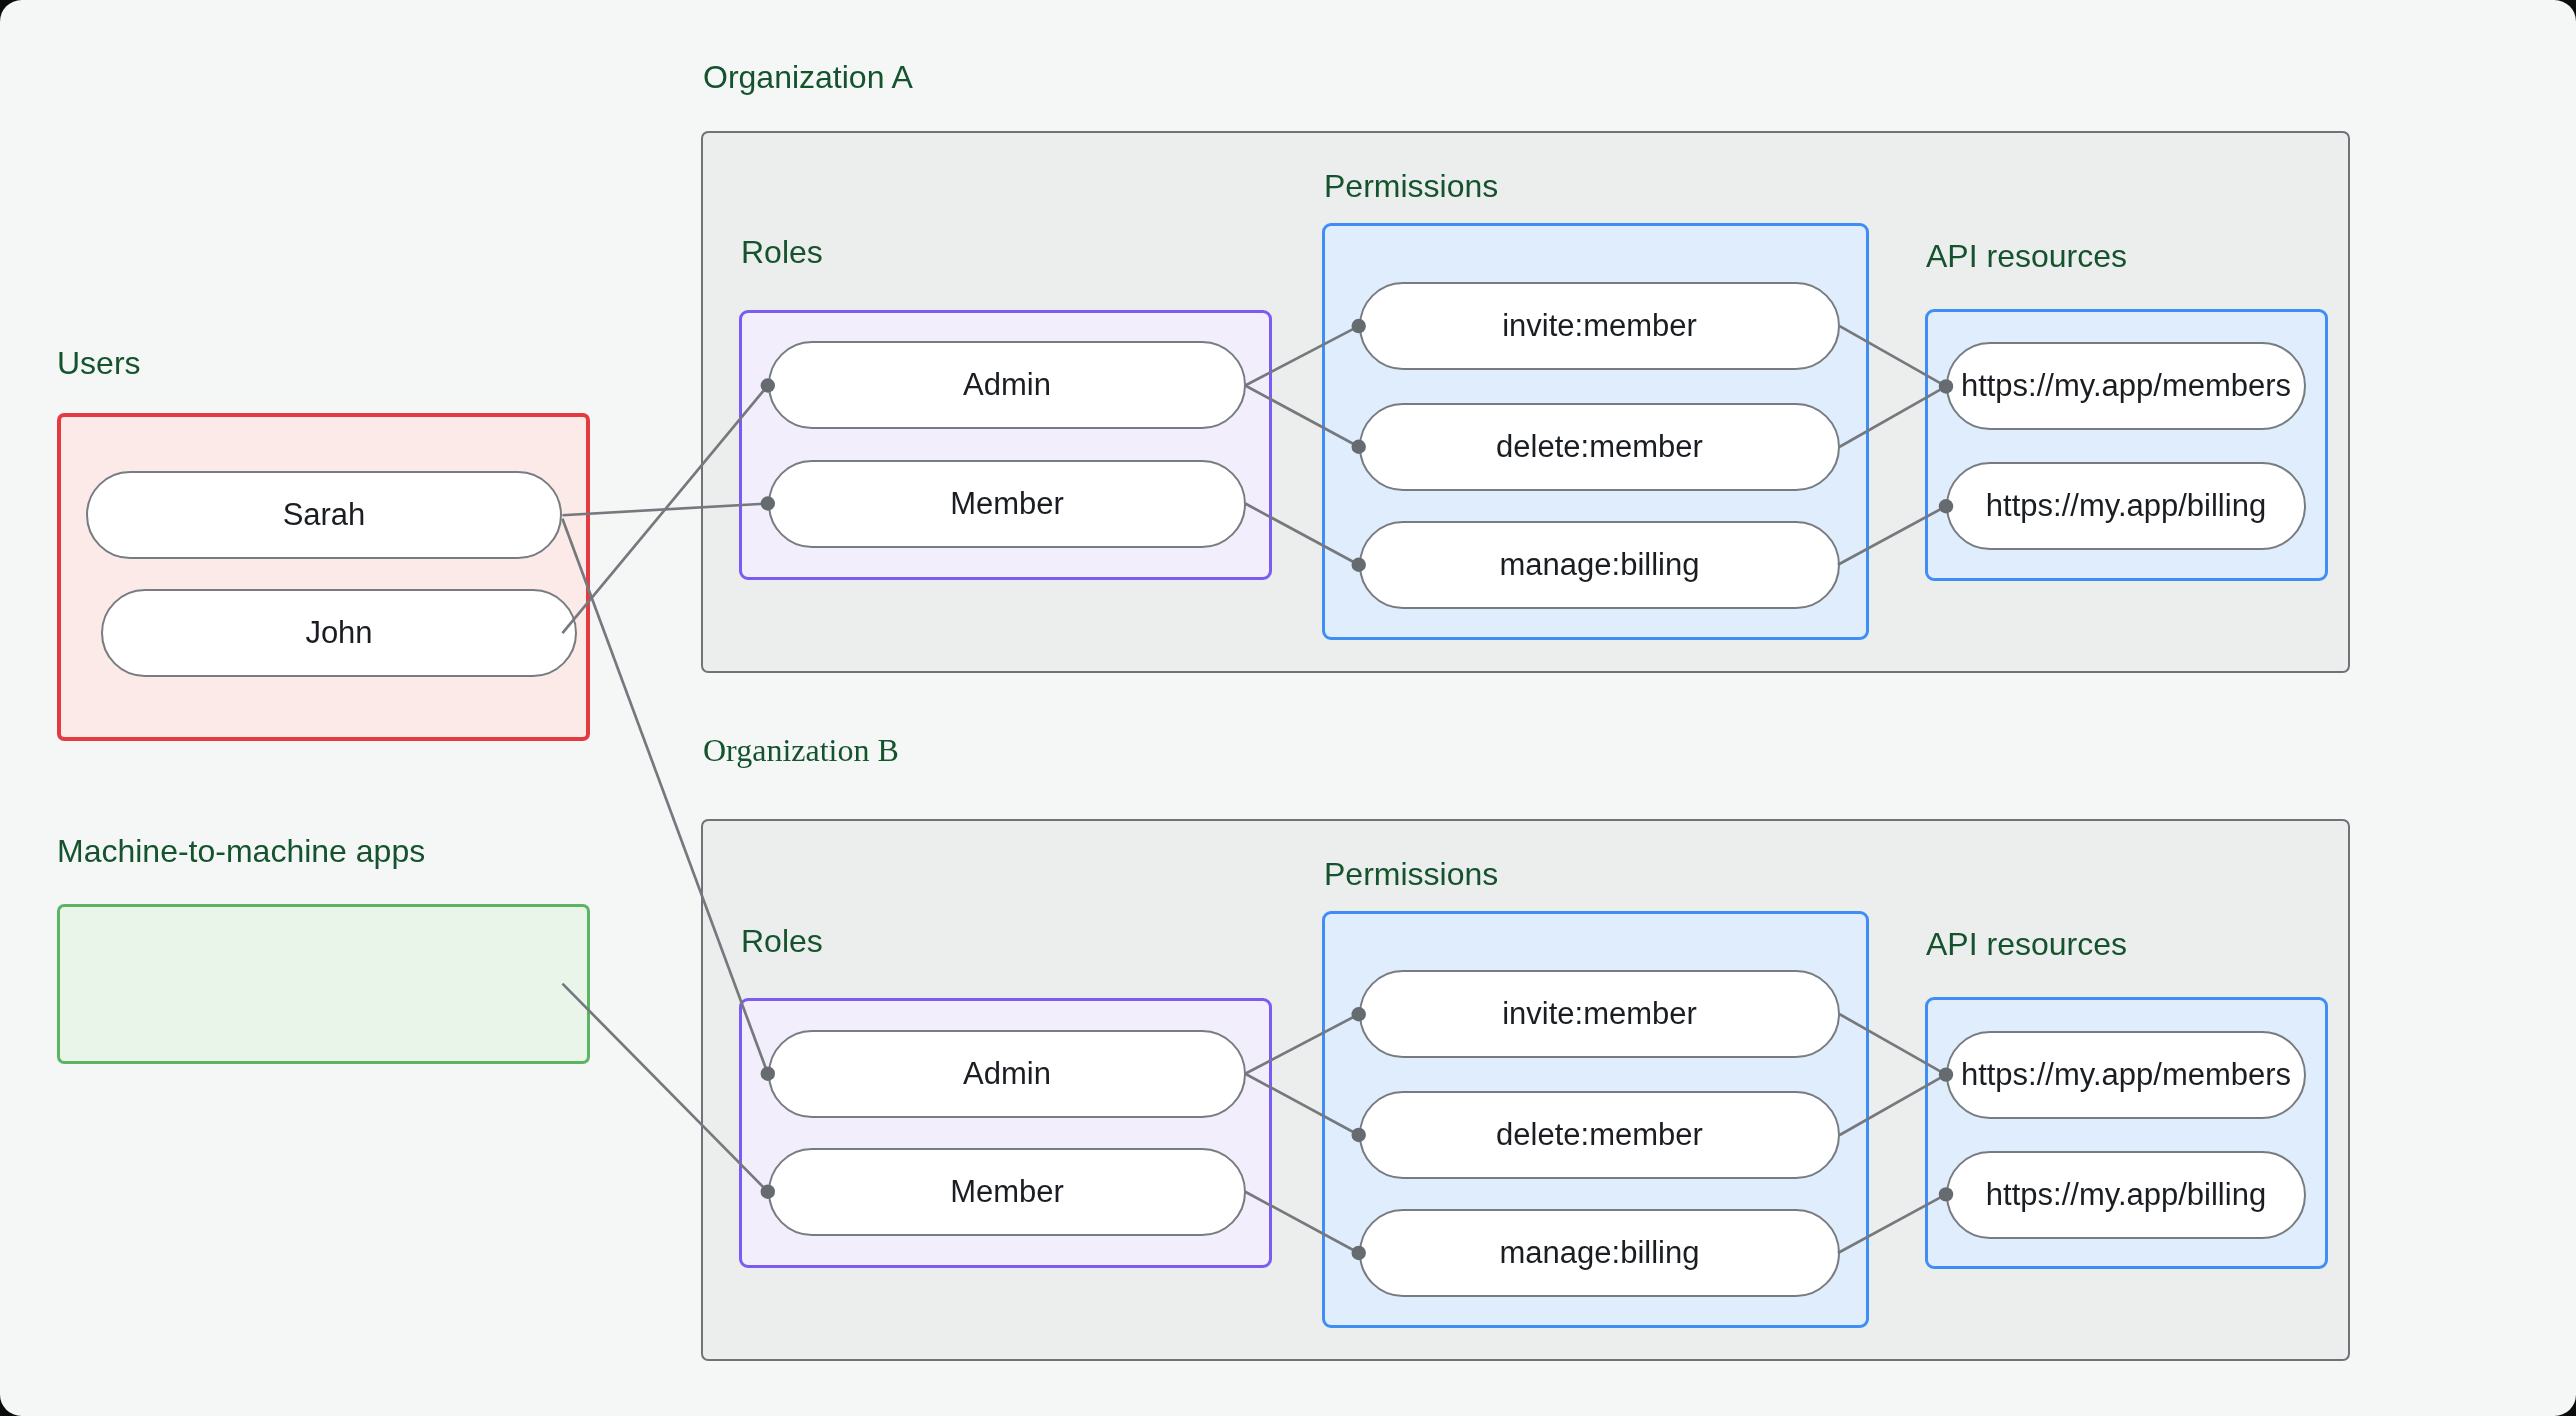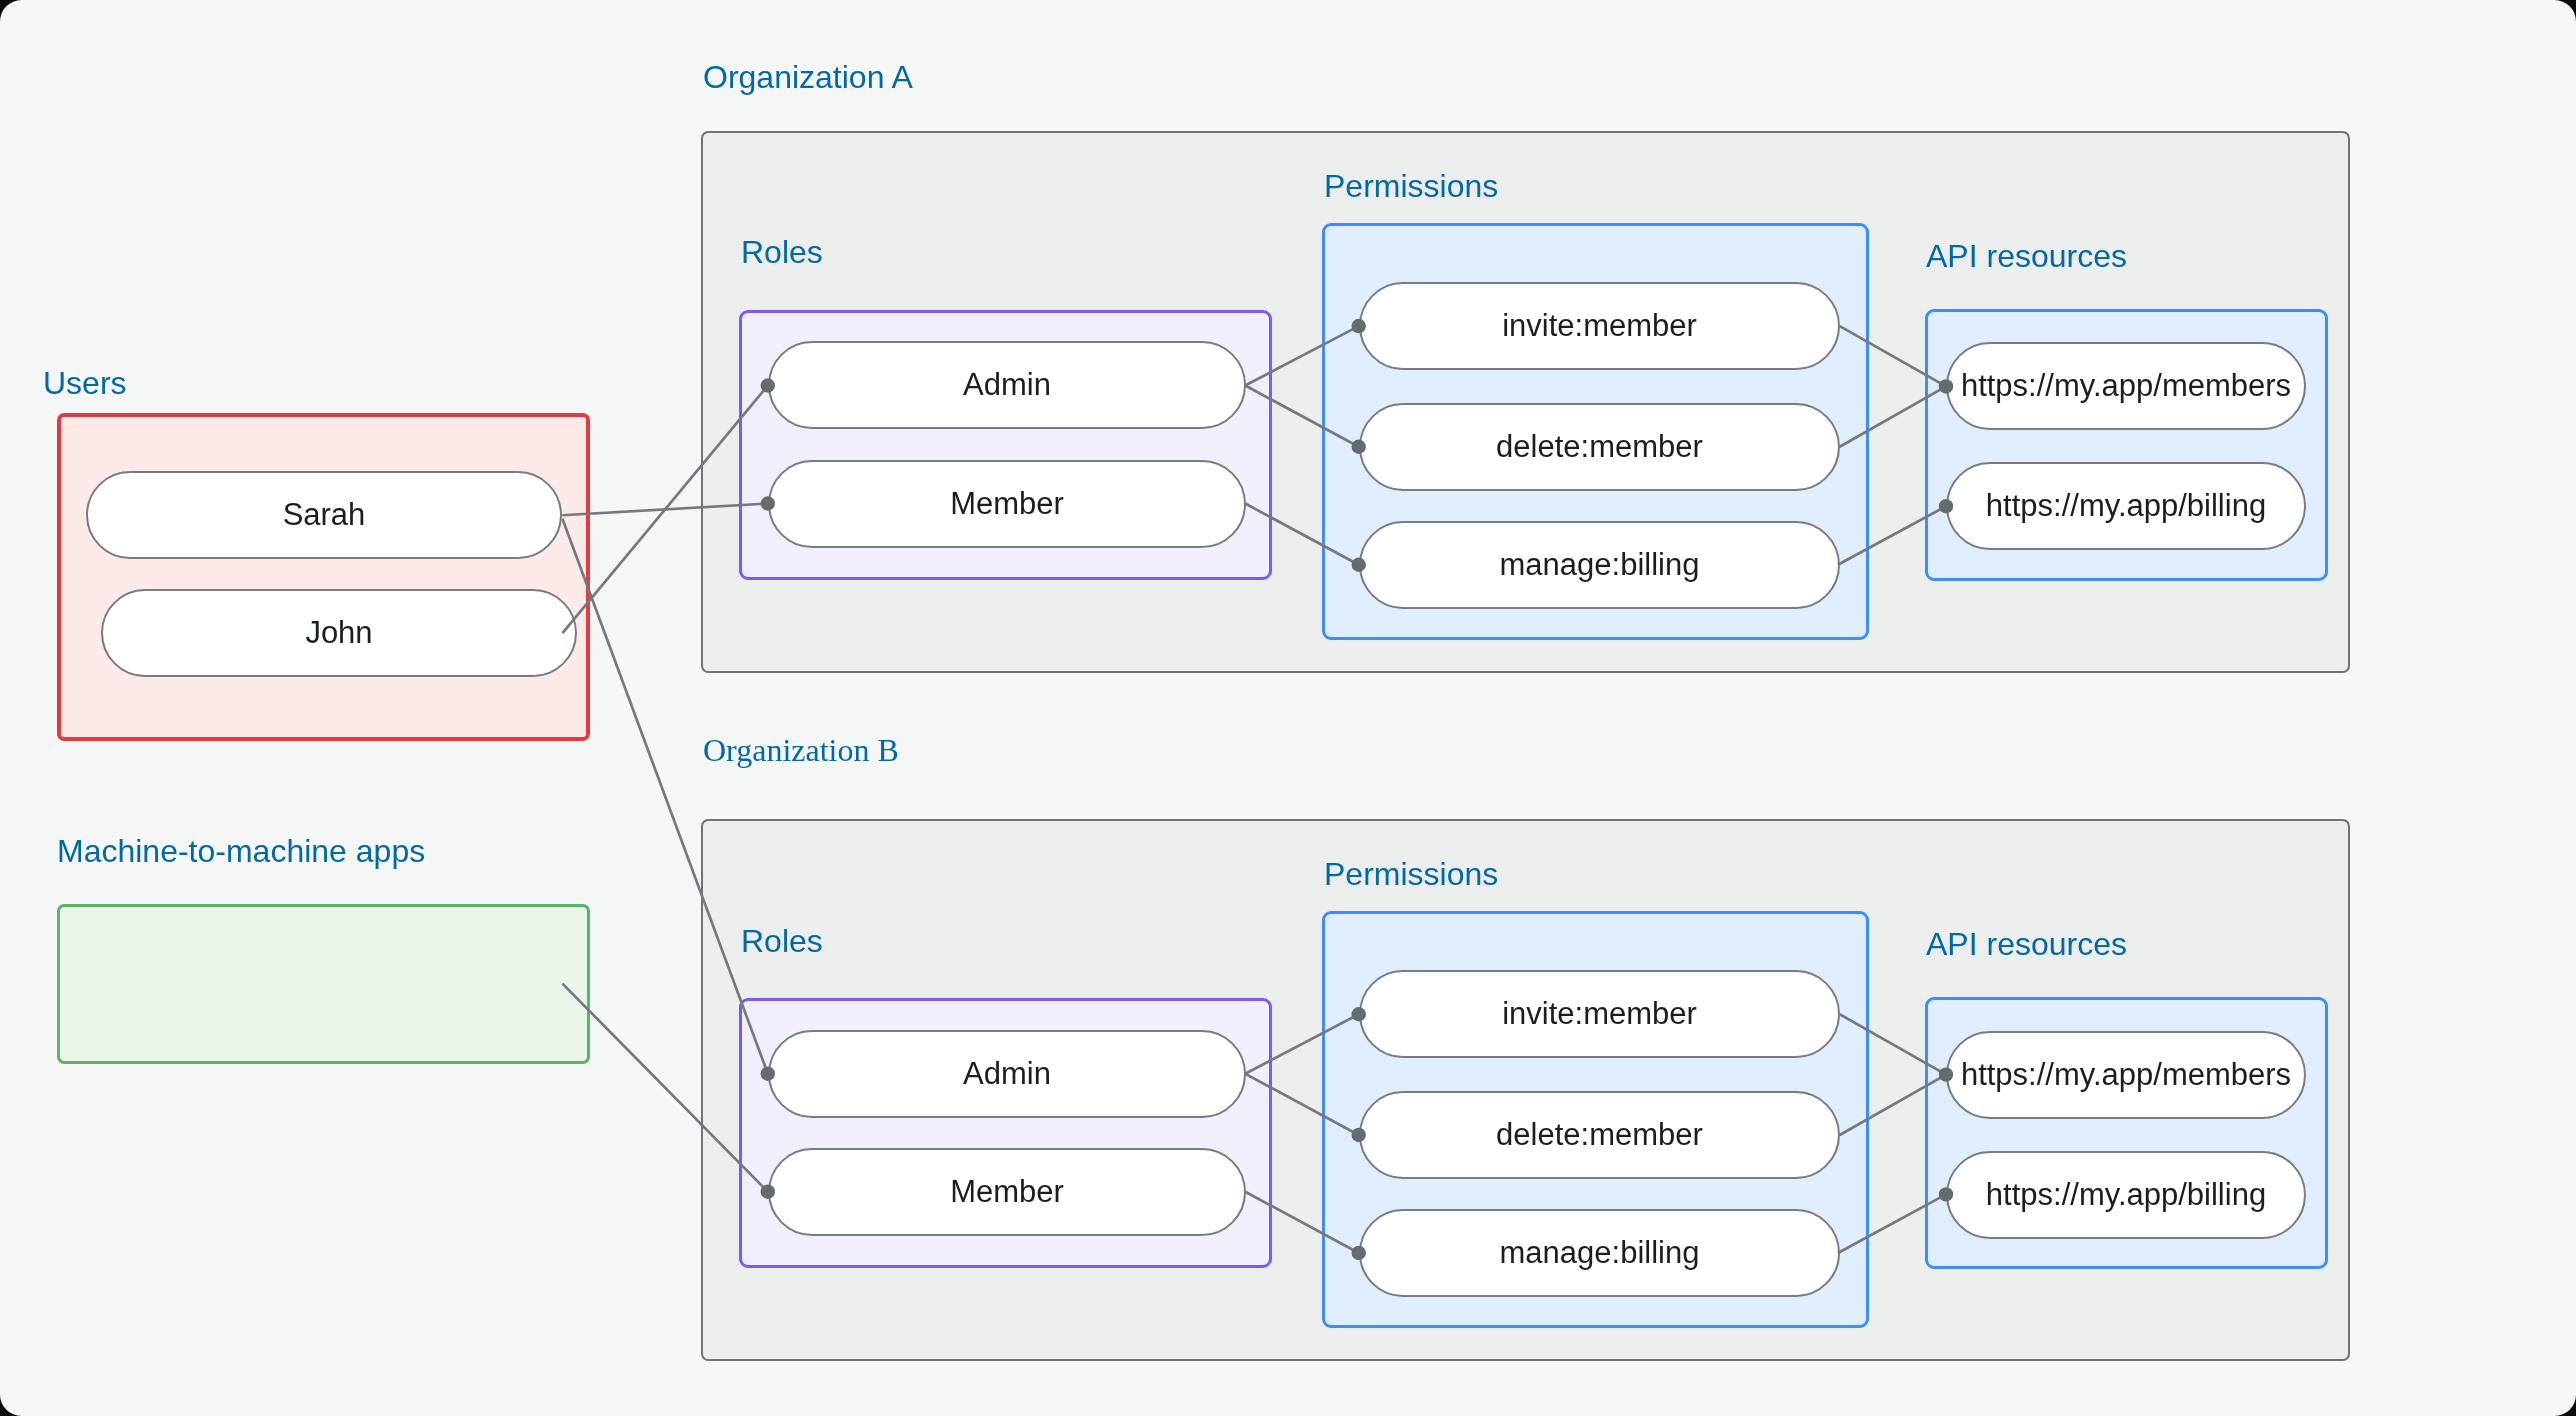--- a/index.html
+++ b/index.html
@@ -1,35 +1,35 @@
 <!DOCTYPE html>
 <html style="font-size:14.4px"><head>
 <meta charset="utf-8">
 <style>
   html,body{margin:0;padding:0;background:#0b0c0d;}
   .frame{position:relative;width:2576px;height:1416px;background:#F5F6F6;border-radius:21.6px;overflow:hidden;font-family:"Liberation Sans","DejaVu Sans",sans-serif;color:#1a1e22;}
-  .lbl{position:absolute;font-size:32px;line-height:36px;color:#0369a1;white-space:nowrap;}
+  .lbl{position:absolute;font-size:32px;line-height:36px;color:#14532d;white-space:nowrap;}
   .gbox{position:absolute;box-sizing:border-box;}
   .org-box{background:#ECEDED;border:2.7px solid #6E7377;border-radius:7.2px;}
   .users-box{background:#FBEAE8;border:4.5px solid #E23B41;border-radius:7.2px;}
   .m2m-box{background:#EAF5EA;border:3.6px solid #5CB464;border-radius:7.2px;}
   .roles-box{background:#F2EEFB;border:3.6px solid #7B5BF2;border-radius:9px;}
   .perm-box{background:#DFEDFC;border:3.6px solid #3E8EF6;border-radius:9px;}
   .api-box{background:#DFEDFC;border:3.6px solid #3E8EF6;border-radius:9px;}
   .pill{position:absolute;box-sizing:border-box;height:88px;background:#ffffff;border:2.7px solid #777C81;border-radius:44px;display:flex;align-items:center;justify-content:center;font-size:31px;white-space:nowrap;}
   svg.edges{position:absolute;left:0;top:0;pointer-events:none;}
   svg.edges line{stroke:#75797E;stroke-width:3;}
   svg.edges circle{fill:#666B70;}
 </style>
 </head>
 <body>
 
 <div class="frame">
 
-  <div class="lbl" style="left:43px;top:345px;margin-top:20px;">Users</div>
+  <div class="lbl" style="left:57px;top:345px;">Users</div>
   <div class="gbox users-box" style="left:57px;top:413px;width:533px;height:328px;"></div>
   <div class="pill" style="left:86px;top:471px;width:476px;">Sarah</div>
   <div class="pill" style="left:101px;top:589px;width:476px;">John</div>
 
   <div class="lbl" style="left:57px;top:833px;">Machine-to-machine apps</div>
   <div class="gbox m2m-box" style="left:57px;top:904px;width:533px;height:160px;"></div>
 
   <div class="lbl" style="left:703px;top:59px;">Organization A</div>
   <div class="gbox org-box" style="left:701px;top:131px;width:1649px;height:542px;"></div>
 

